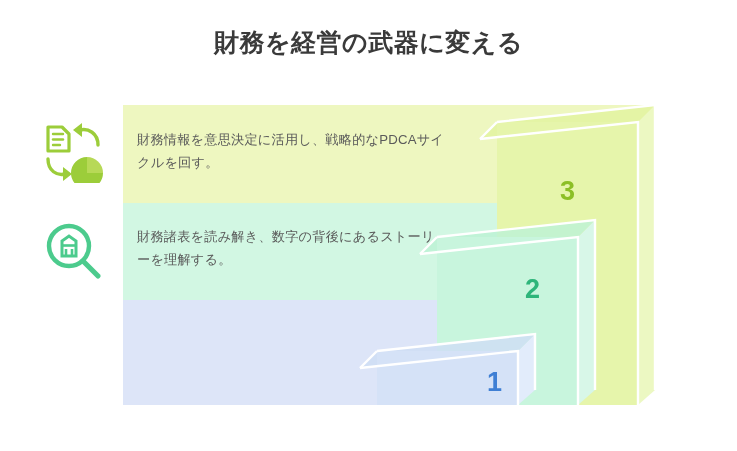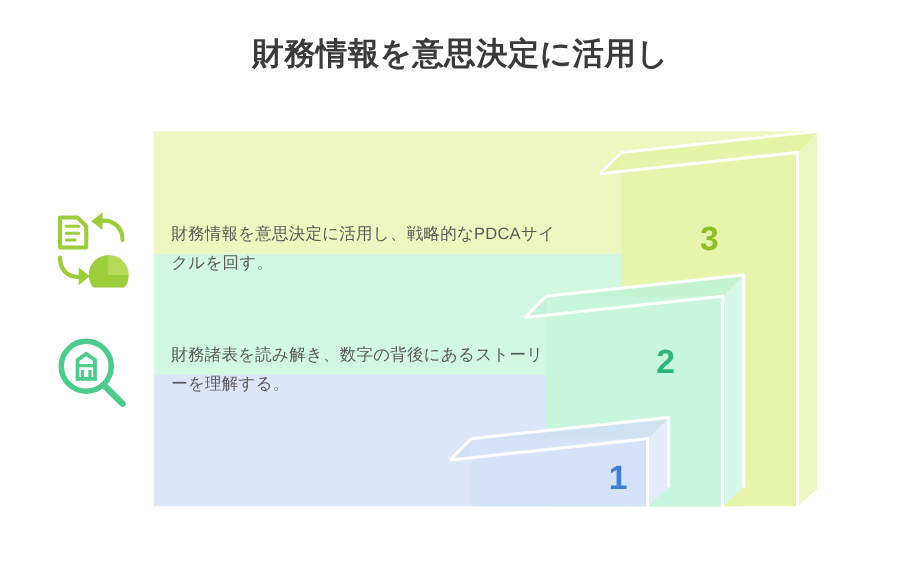--- a/index.html
+++ b/index.html
@@ -45,21 +45,20 @@
     width: 737px;
     height: 451px;
   }
 
   .step-row {
     position: absolute;
     left: 0;
     width: 645px;
     display: flex;
     align-items: center;
-    margin-top: 47px;
   }
   .step-row.r3 { top: 105px; height: 98px; }
   .step-row.r2 { top: 203px; height: 97px; }
   .step-row.r1 { top: 300px; height: 105px; }
 
   .icon-cell {
     position: absolute;
     left: 40px;
     width: 66px;
     height: 66px;
@@ -89,21 +88,21 @@
     font-size: 27px;
     font-weight: bold;
   }
   .num3 { left: 560px; top: 176px; color: #8cbf26; }
   .num2 { left: 525px; top: 274px; color: #2eb57a; }
   .num1 { left: 487px; top: 367px; color: #3f7fd4; }
 </style>
 </head>
 <body>
 
-<div id="page-title">財務情報を意思決定に活用し</div>
+<div id="page-title">財務を経営の武器に変える</div>
 
 <svg id="stairs-svg" viewBox="0 0 737 451" xmlns="http://www.w3.org/2000/svg">
 
   <rect x="123" y="105" width="532" height="98" fill="#eef7c0"></rect>
   <rect x="123" y="203" width="472" height="97" fill="#d2f7e3"></rect>
   <rect x="123" y="300" width="472" height="105" fill="#dde5f8"></rect>
 
   <g>
 
     <polygon points="655,105 655,390 638,405 638,122" fill="#ecf8c2"></polygon>

